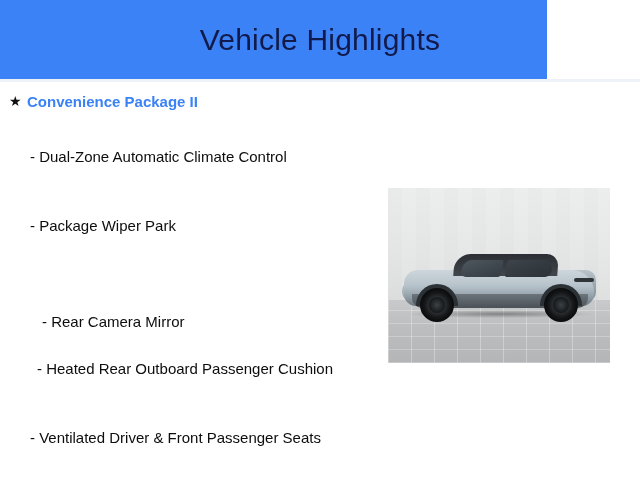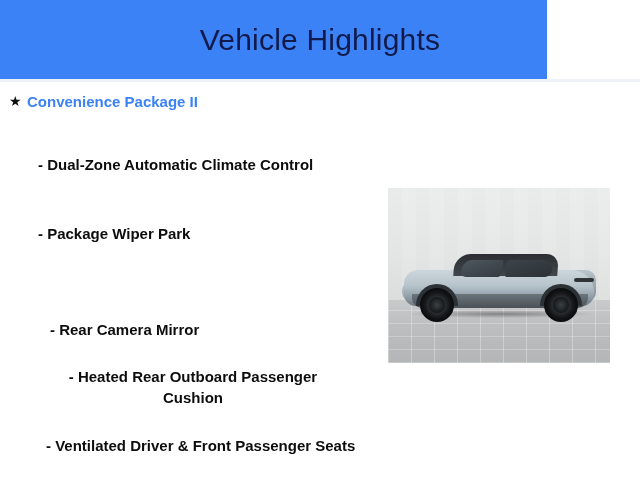--- a/index.html
+++ b/index.html
@@ -88,37 +88,37 @@
     top: 10px;
     font-size: 15px;
     font-weight: bold;
     color: #3b82f6;
     line-height: 20px;
     white-space: nowrap;
   }
 
   .feature-item {
     position: relative;
-    margin: 12px;
+    margin: 4px;
     padding: 0 8px 0 26px;
     font-size: 15px;
-    font-weight: bold;
+    font-weight: normal;
     color: #0d0d0d;
     line-height: 21px;
     width: 344px;
     box-sizing: border-box;
   }
 
   
   .fi-0 { position: absolute; top: 60px;  left: 0; }
   .fi-1 { position: absolute; top: 129px; left: 0; }
   .fi-2 { position: absolute; top: 177px; left: 0; }
   .fi-3 { position: absolute; top: 225px; left: 12px; }
   .fi-4 { position: absolute; top: 272px; left: 0; text-align: center; }
-  .fi-5 { position: absolute; top: 341px; left: 8px; }
+  .fi-5 { position: absolute; top: 341px; left: 0; }
 
   
   .vehicle-photo {
     position: absolute;
     left: 388px;
     top: 106px;
     width: 222px;
     height: 175px;
     overflow: hidden;
     background: #e9eaea;

